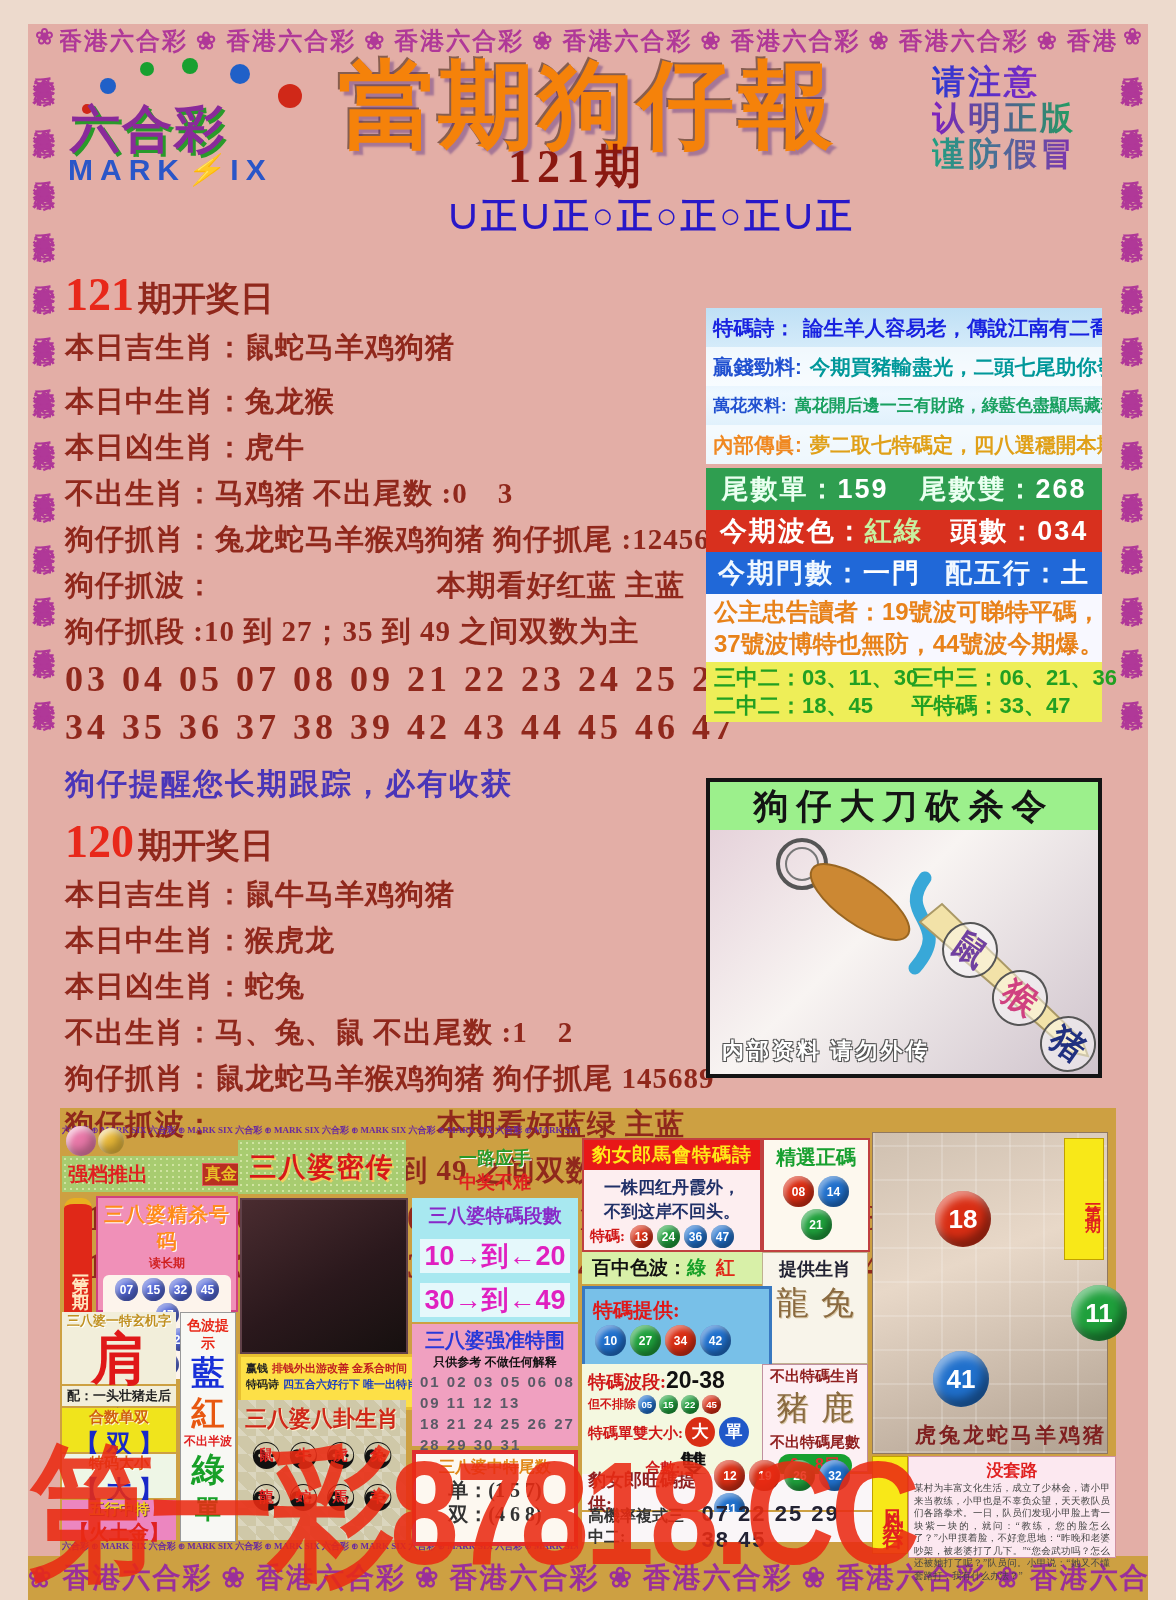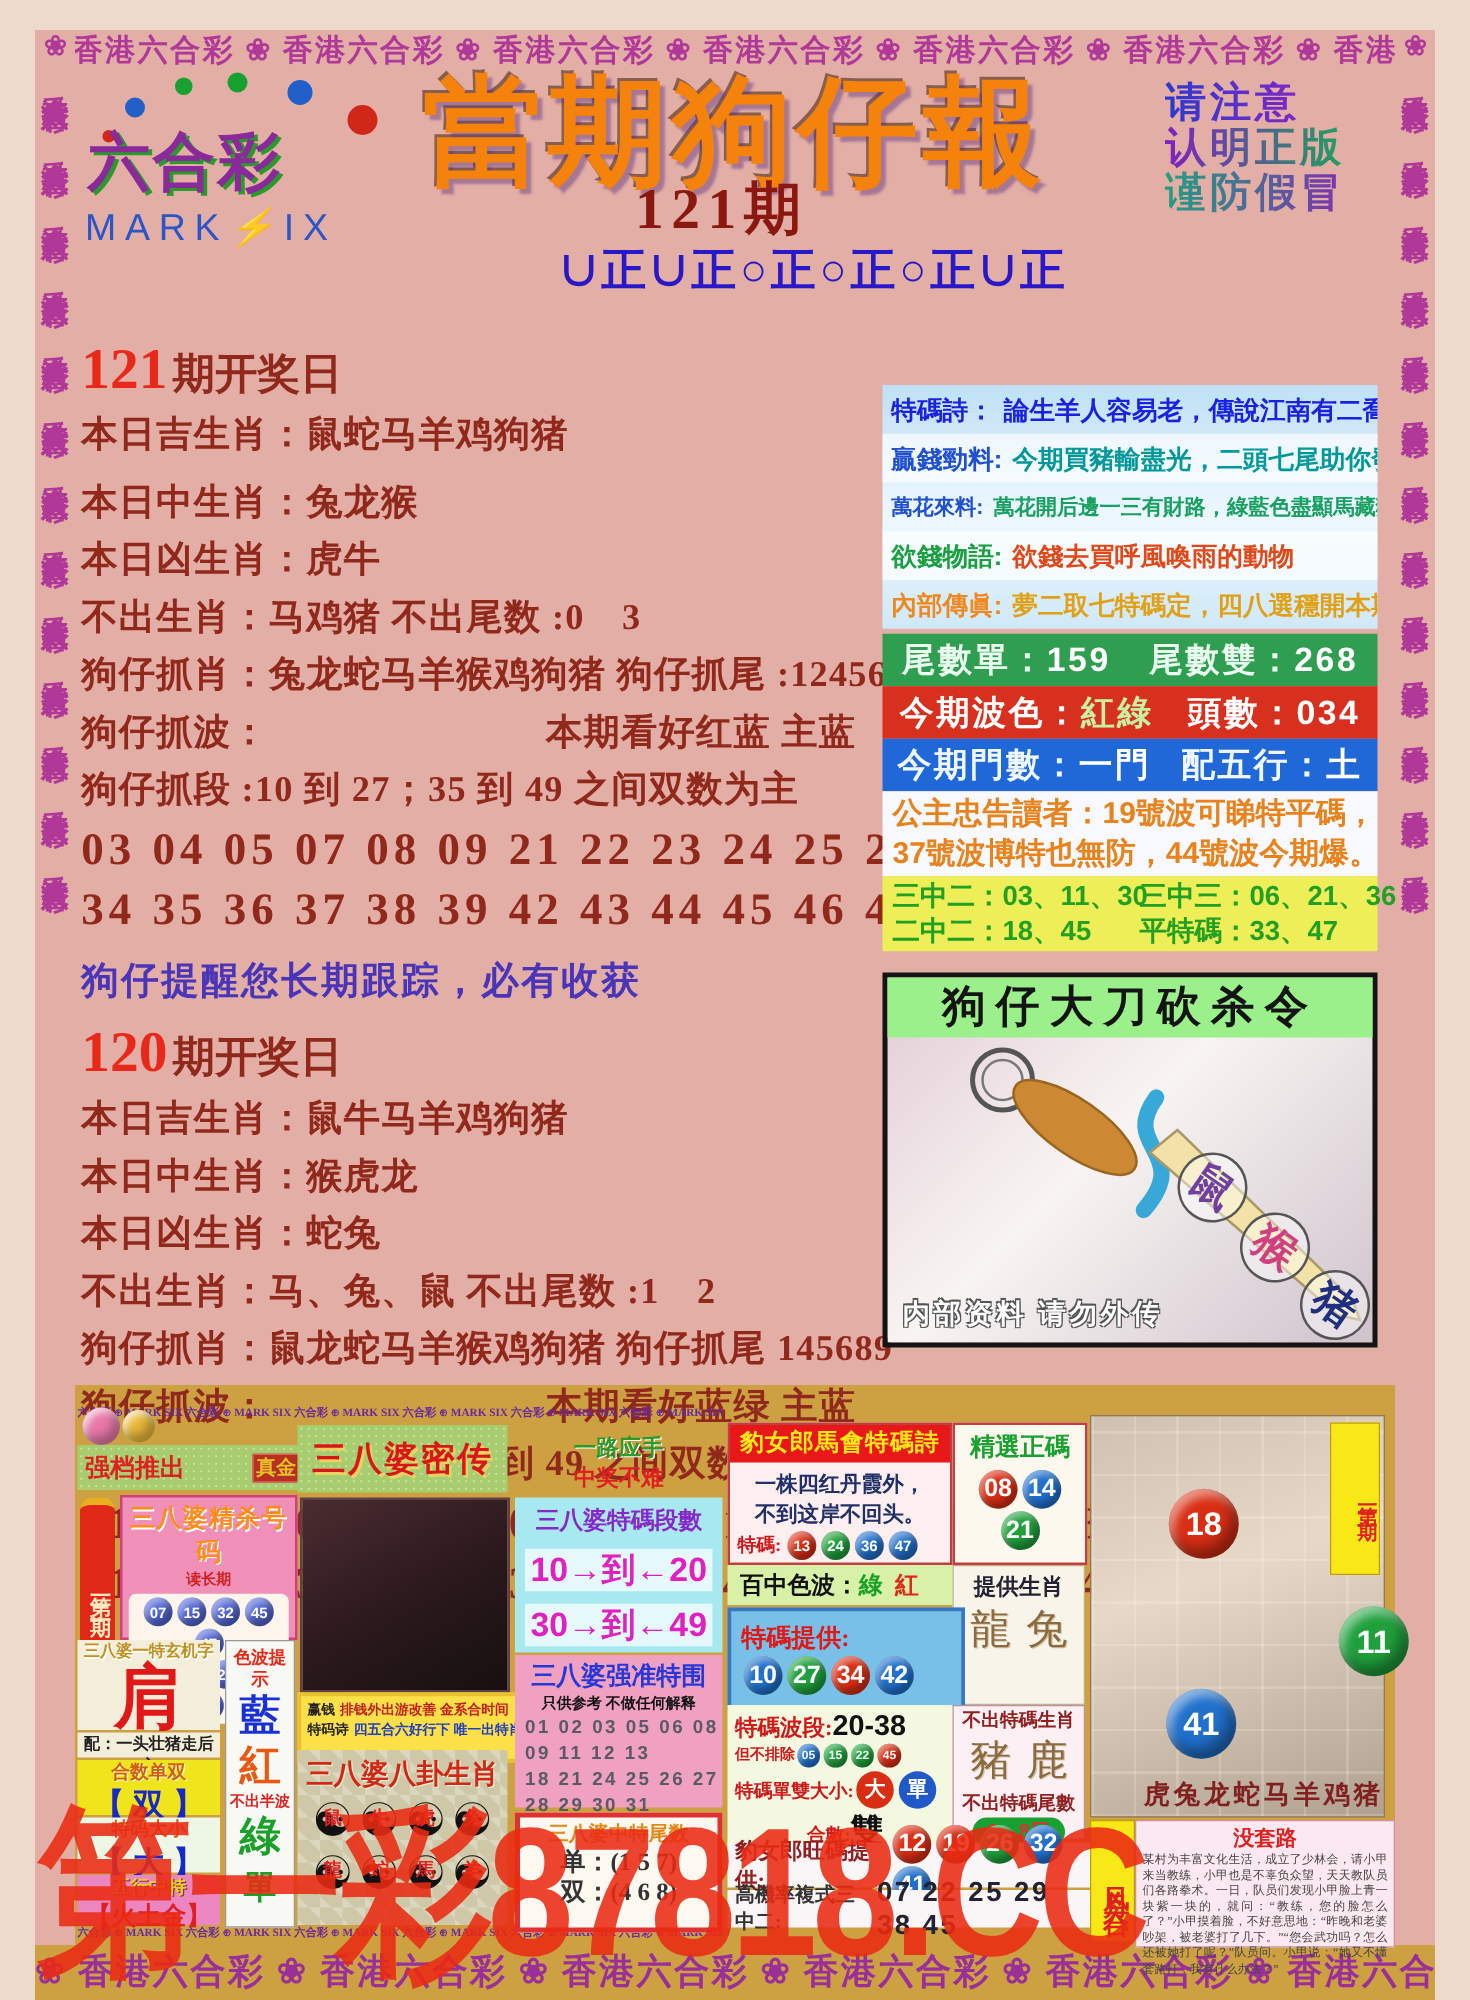--- a/index.html
+++ b/index.html
@@ -13,21 +13,21 @@
             color:#b03898;font-weight:bold;font-size:24px;line-height:34px;letter-spacing:2px;}
   .border-top{top:24px;background:#e3aea6;}
   .border-bottom{top:1556px;height:44px;line-height:44px;font-size:28px;background:#cda042;color:#9a2f9a;}
   .border-v{top:24px;width:32px;height:1532px;overflow:hidden;background:#e3aea6;
             writing-mode:vertical-rl;color:#b03898;font-weight:bold;font-size:22px;letter-spacing:2px;line-height:32px;}
   .bv-left{left:28px;} .bv-right{left:1116px;}
   
   .logo-dot{border-radius:50%;}
   .logo-cn{left:70px;top:96px;font-family:Liberation Serif, serif;font-weight:bold;font-size:50px;color:#8a2a9a;
            text-shadow:3px 3px 0 #2a9a2a;letter-spacing:2px;}
-  .logo-en{left:68px;top:164px;font-family:"Liberation Sans",sans-serif;font-weight:normal;font-size:30px;color:#2a56c8;letter-spacing:7px;}
+  .logo-en{left:68px;top:152px;font-family:"Liberation Sans",sans-serif;font-weight:bold;font-size:30px;color:#2a56c8;letter-spacing:7px;}
   .logo-bolt{color:#e02a12;font-style:italic;}
   .big-title{left:338px;top:42px;font-size:96px;font-weight:bold;color:#f5820a;letter-spacing:4px;white-space:nowrap;
              text-shadow:4px 4px 2px rgba(90,50,130,.45),-2px -2px 0 rgba(60,30,10,.55);}
   .issue{left:508px;top:136px;font-size:46px;font-weight:bold;color:#8a1810;letter-spacing:6px;}
   .notice{left:932px;top:64px;line-height:36px;font-family:"Liberation Sans",sans-serif;font-weight:bold;font-size:33px;letter-spacing:3px;}
   .notice div{background-clip:text;-webkit-background-clip:text;color:transparent;}
   .n1{background-image:linear-gradient(90deg,#2a3ad0,#a020c0);}
   .n2{background-image:linear-gradient(90deg,#8020c0,#20a060);}
   .n3{background-image:linear-gradient(90deg,#20a080,#8030b0);}
   .squiggle{left:448px;top:192px;font-size:36px;font-weight:bold;color:#2818c8;letter-spacing:3px;}
@@ -55,21 +55,21 @@
   .combos{background:#eeee58;color:#22a022;font-weight:bold;font-size:22px;line-height:28px;padding:2px 8px;display:grid;grid-template-columns:52% 48%;white-space:nowrap;}
   .knifebox{left:706px;top:778px;width:388px;height:292px;border:4px solid #141414;
             background:linear-gradient(135deg,#e2ccd6,#f8f4f2 45%,#cfc3cc);}
   .knifehead{background:#9cf08c;color:#141414;font-weight:bold;font-size:35px;text-align:center;letter-spacing:8px;height:48px;line-height:48px;font-family:"Liberation Sans",sans-serif;}
   .knifefoot{position:absolute;left:12px;bottom:8px;color:#fff;font-weight:bold;font-size:22px;letter-spacing:3px;
              text-shadow:1px 1px 0 #555,-1px -1px 0 #555,1px -1px 0 #555,-1px 1px 0 #555;}
   .kchar{position:absolute;width:52px;height:52px;border:2px solid #555;border-radius:50%;background:rgba(255,255,255,.45);
          display:flex;align-items:center;justify-content:center;font-size:34px;font-weight:bold;transform:rotate(35deg);}
   
   .ball{display:inline-flex;align-items:center;justify-content:center;width:31px;height:31px;border-radius:50%;
-        color:#fff;font-weight:bold;font-family:"Liberation Sans",sans-serif;font-size:20px;margin:1px 2px;
+        color:#fff;font-weight:bold;font-family:"Liberation Sans",sans-serif;font-size:12px;margin:1px 2px;
         box-shadow:inset -4px -5px 6px rgba(0,0,0,.35),inset 3px 4px 5px rgba(255,255,255,.45);}
   .ball.sm{width:23px;height:23px;font-size:12px;}
   .red{background:#d92e14;} .blue{background:#2070cc;} .green{background:#1fa03c;} .bviolet{background:#5468d8;}
   
   .panel{position:absolute;font-family:"Liberation Sans",sans-serif;}
   .strip-tiny{color:#6828a0;font-size:9px;white-space:nowrap;overflow:hidden;font-weight:bold;}
   .bannerA{background:#a8cc70;background-image:radial-gradient(#cfe4a0 1px,transparent 1px);background-size:6px 6px;
            color:#e02020;font-weight:bold;font-size:20px;display:flex;align-items:center;justify-content:space-between;padding:0 6px;}
   .seal{color:#e8c028;font-size:16px;border:1px solid #e06060;padding:0 2px;background:#b83020;}
   .lantern{background:#e02818;border-top:6px solid #e8b020;border-bottom:6px solid #e8b020;border-radius:10px;
@@ -234,24 +234,20 @@
         </div>
       <div class="pline">
           <span class="pl" style="color:#2050d0;">贏錢勁料:</span>
           <span style="color:#00989a;">今期買豬輸盡光，二頭七尾助你發。</span>
         </div>
       <div class="pline" style="font-size:17px;">
           <span class="pl" style="color:#2050d0;">萬花來料:</span>
           <span style="color:#18a060;">萬花開后邊一三有財路，綠藍色盡顯馬藏猴尾</span>
         </div>
       <div class="pline">
-          <span class="pl" style="color:#18a040;">欲錢物語:</span>
-          <span style="color:#e04818;">欲錢去買呼風喚雨的動物</span>
-        </div>
-      <div class="pline">
           <span class="pl" style="color:#f08820;">內部傳眞:</span>
           <span style="color:#e0a018;">夢二取七特碼定，四八選穩開本期</span>
         </div>
     </div>
     <div class="crow rg">
       <span><span>尾數單：</span><span class="valwhite">159</span></span>
       <span><span>尾數雙：</span><span class="valwhite">268</span></span>
     </div>
     <div class="crow rr">
       <span><span>今期波色：</span><span class="valgreen">紅綠</span></span>

